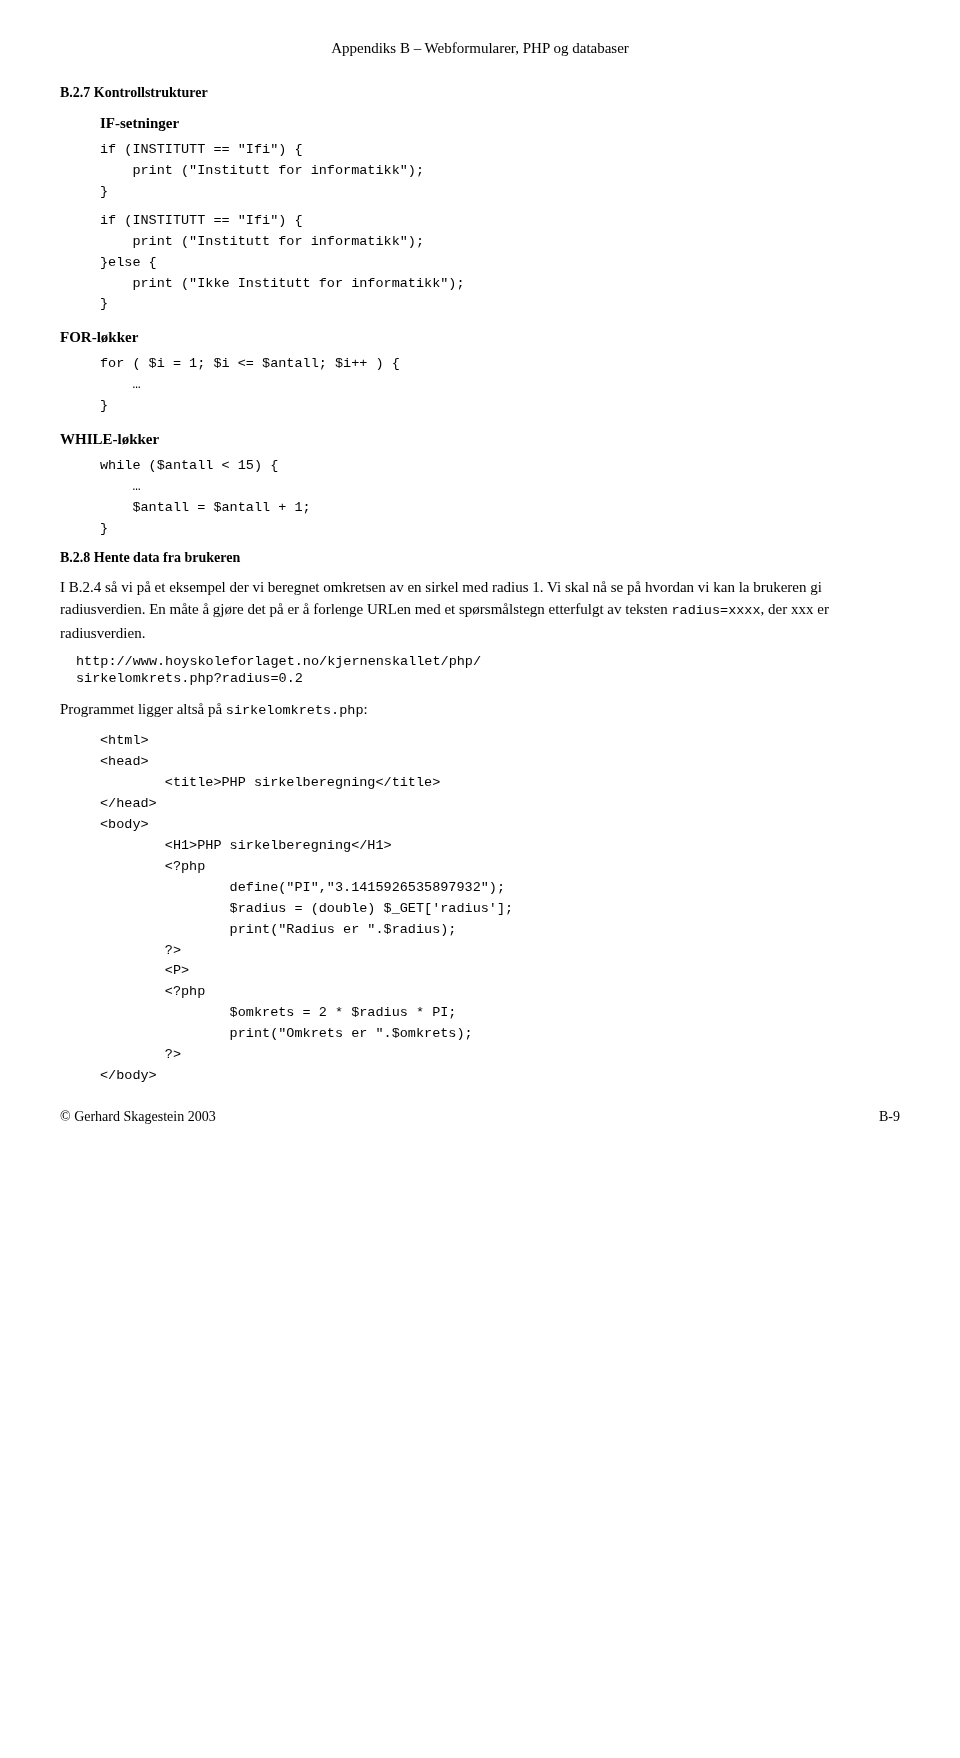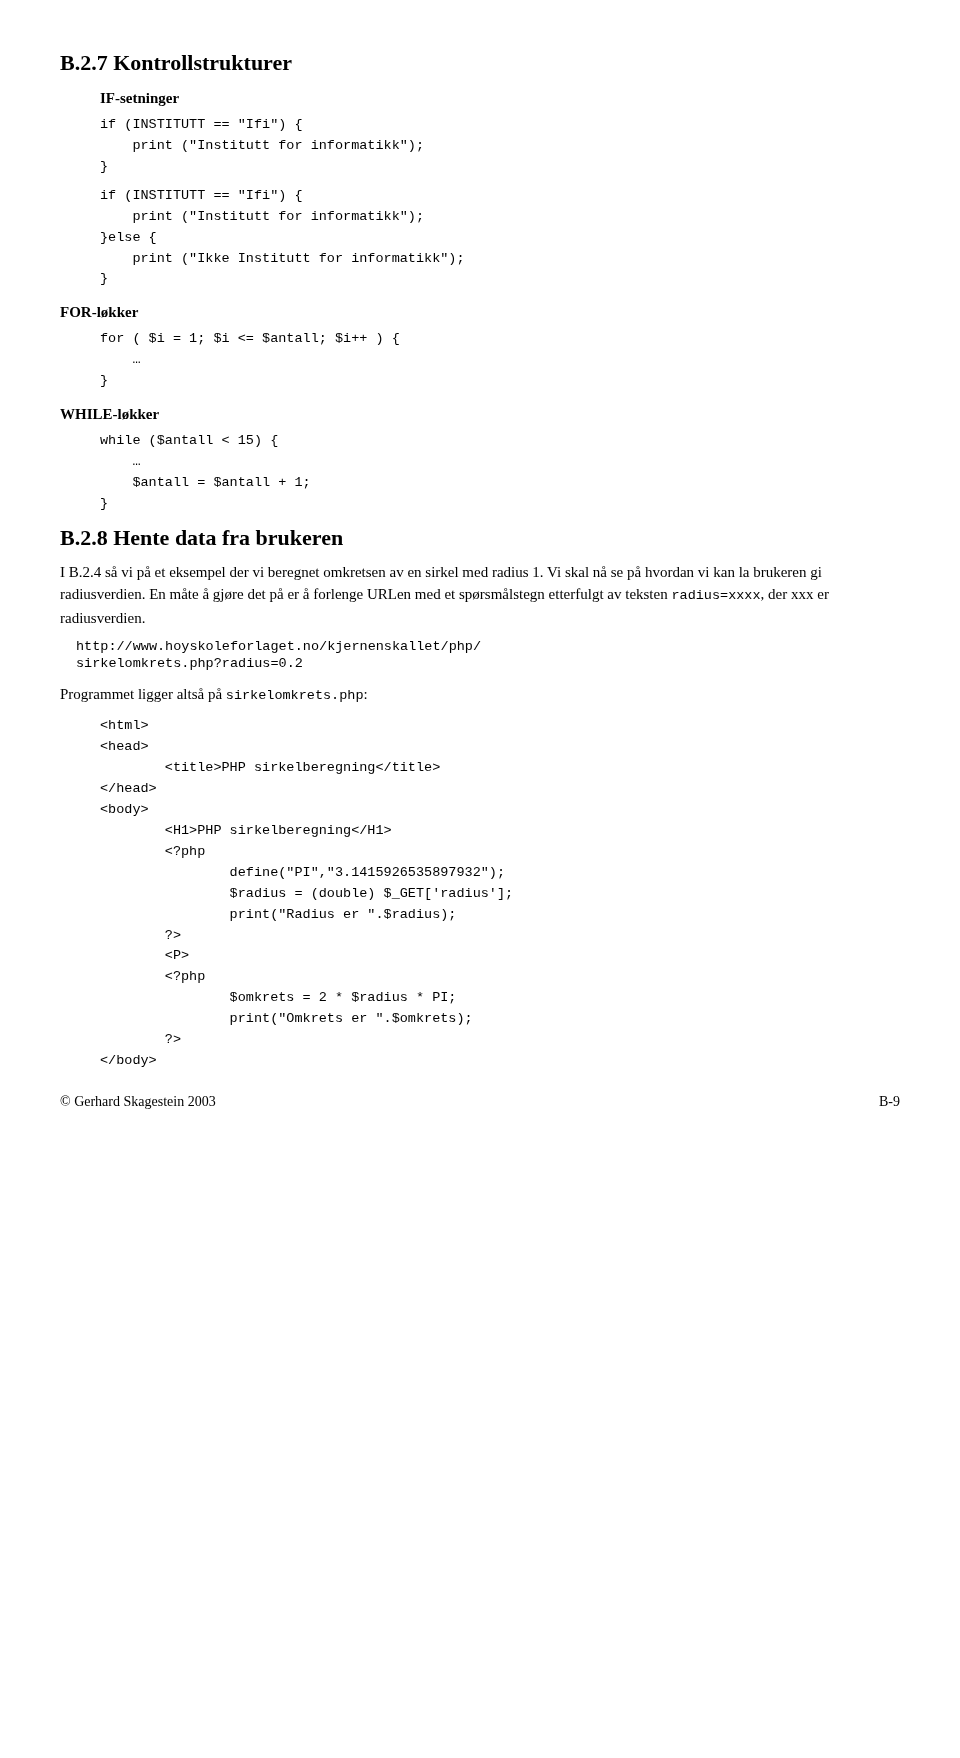--- a/index.html
+++ b/index.html
@@ -20,21 +20,21 @@
     }
 
     .header {
       text-align: center;
       font-size: 15px;
       margin-bottom: 28px;
       padding-bottom: 0;
     }
 
     h2 {
-      font-size: 22px;
+      font-size: 14px;
       font-weight: bold;
       margin-bottom: 10px;
       margin-top: 10px;
     }
 
     p {
       font-size: 15px;
       line-height: 1.5;
       margin-bottom: 10px;
     }
@@ -79,20 +79,23 @@
       margin-bottom: 2px;
     }
 
     .spacer { height: 10px; }
   </style>
 </head>
 <body>
 
 <div class="page">
 
+  <div class="header">
+    <span>Appendiks B – Webformularer, PHP og databaser</span>
+  </div>
 
   <h2>B.2.7 Kontrollstrukturer</h2>
 
   <div class="section-label indent1">IF-setninger</div>
   <div class="code-block">if (INSTITUTT == "Ifi") {
     print ("Institutt for informatikk");
 }</div>
   <div class="code-block">if (INSTITUTT == "Ifi") {
     print ("Institutt for informatikk");
 }else {

